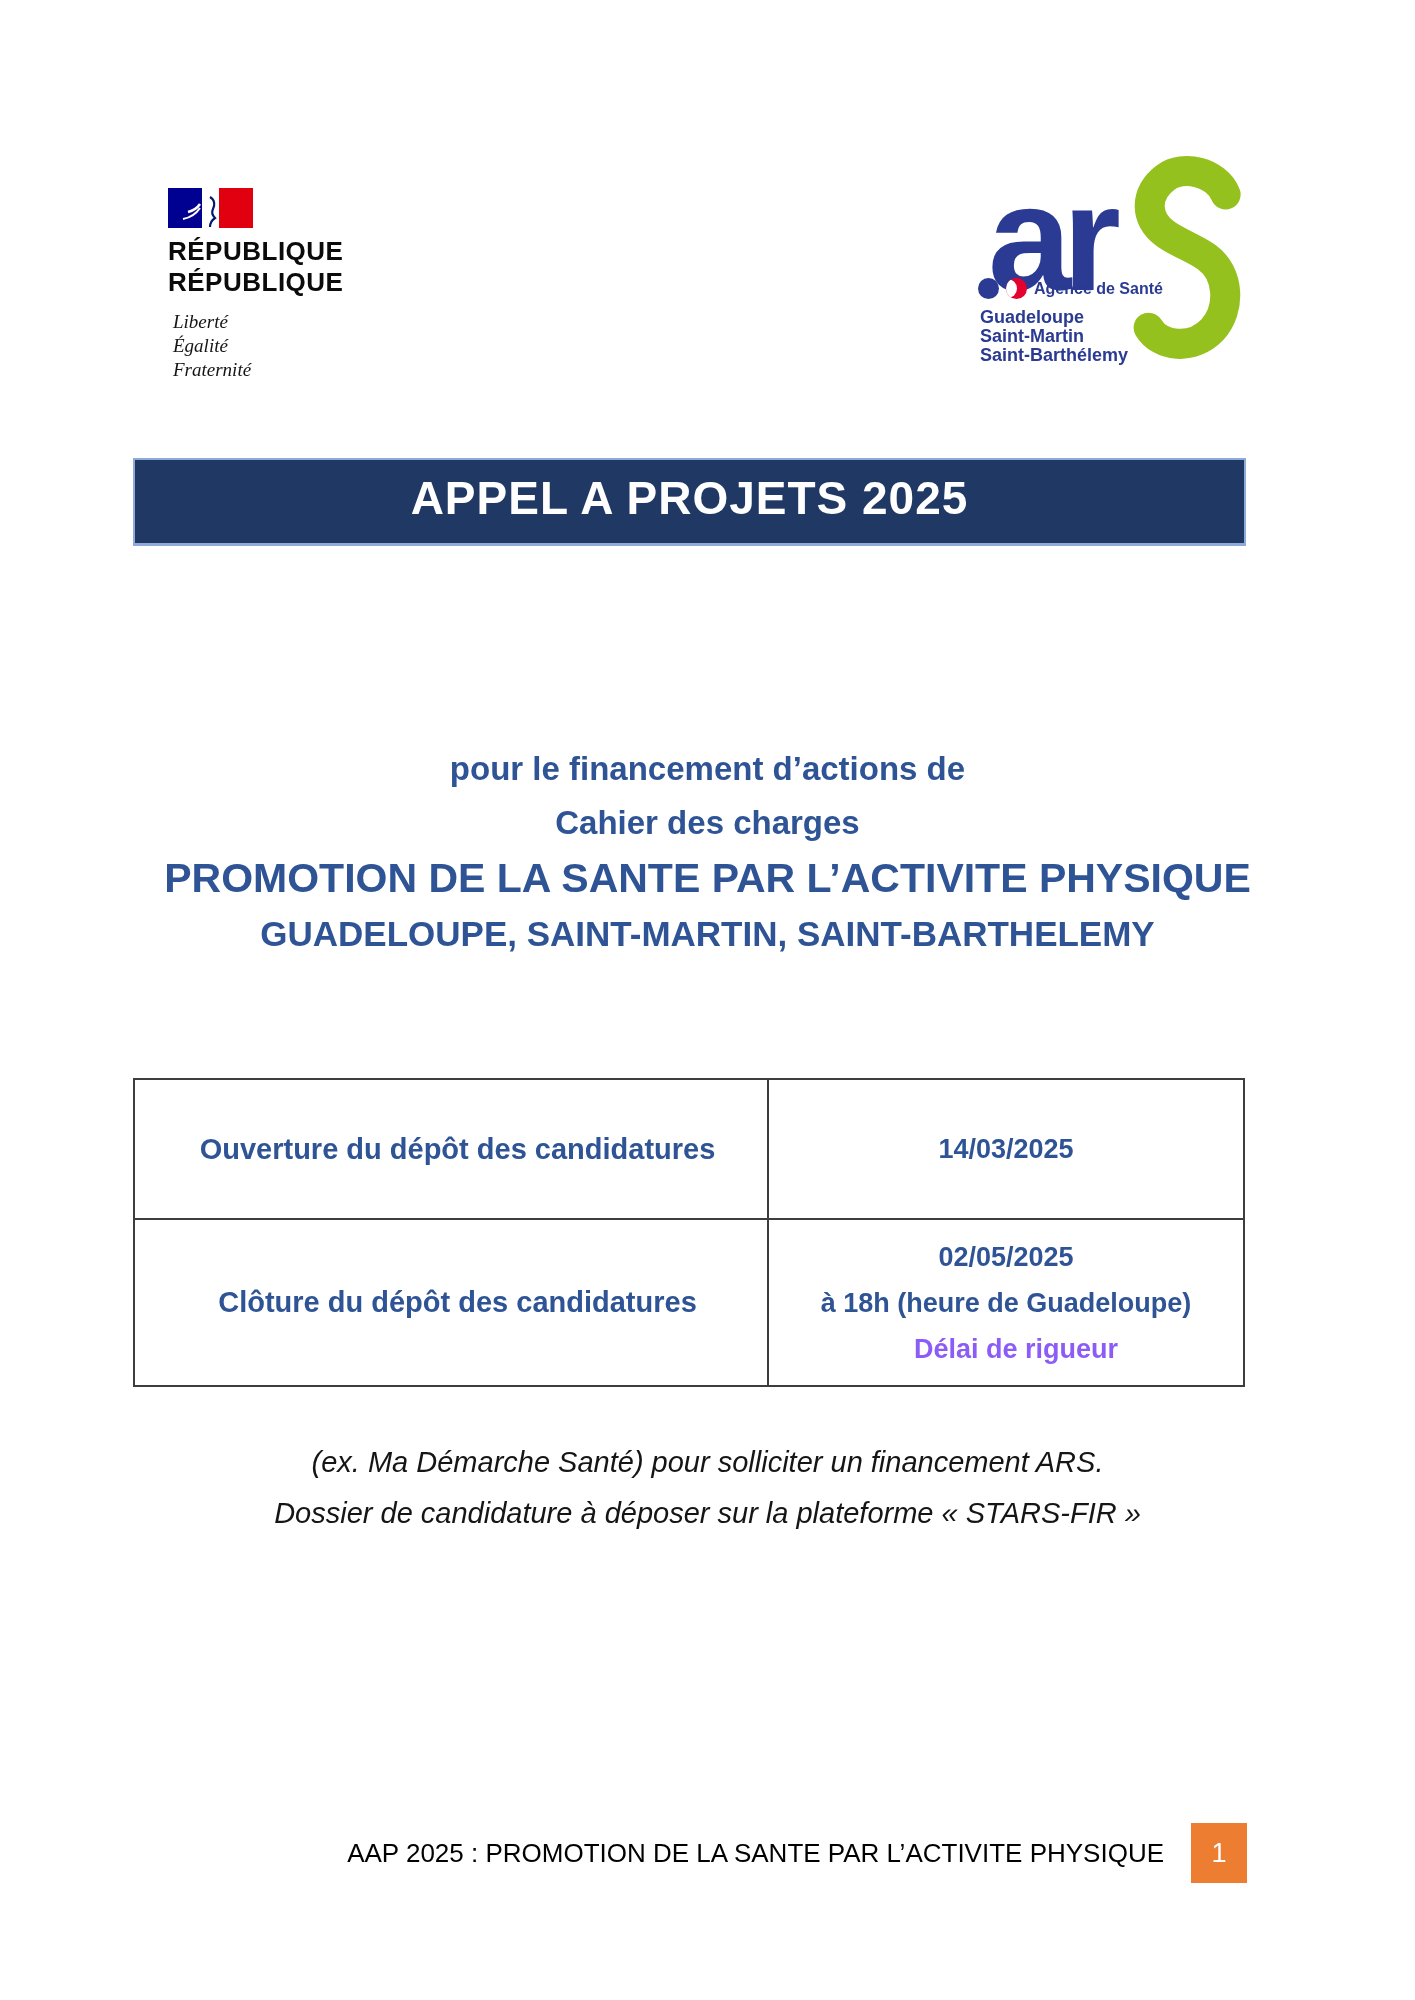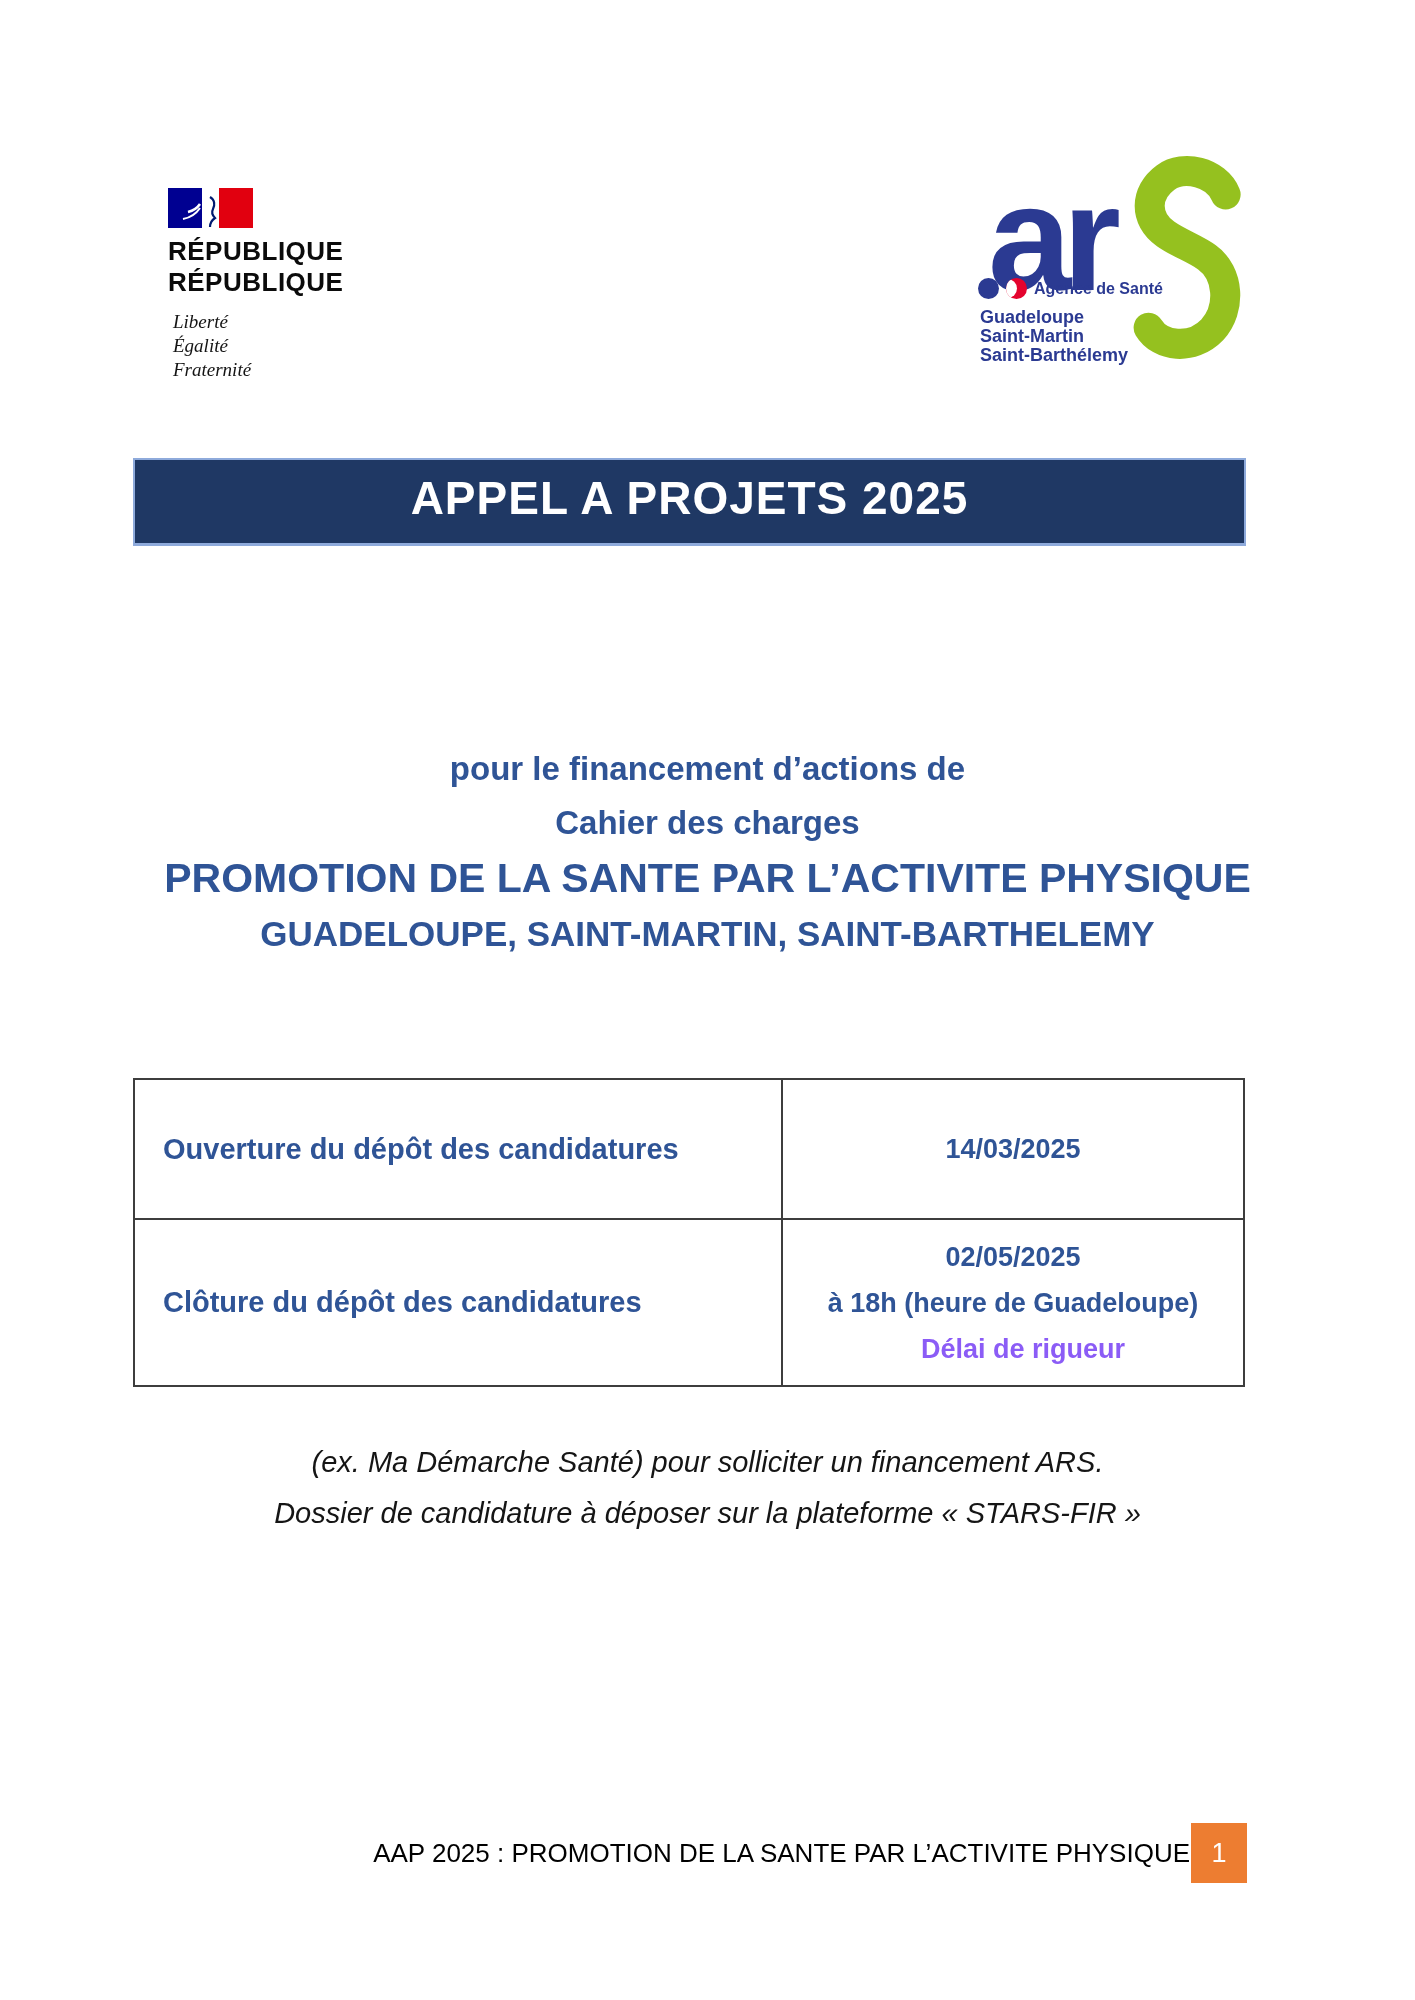--- a/index.html
+++ b/index.html
@@ -41,30 +41,30 @@
   .t1{font-size:33px;line-height:54px;}
   .t3{font-size:41px;line-height:57px;}
   .t4{font-size:35px;line-height:53px;}
 
   
   .dates-table{position:absolute;left:133px;top:1078px;width:1112px;border-collapse:collapse;
                color:#2F5496;font-weight:bold;}
   .dates-table td{border:2px solid #3d3d3d;}
   .row-opening{height:140px;}
   .row-closing{height:167px;}
-  .label-cell{width:617px;padding-left:28px;font-size:29px;text-align:left;vertical-align:middle;}
+  .label-cell{width:617px;padding-left:14px;font-size:29px;text-align:center;vertical-align:middle;}
   .value-cell{text-align:center;font-size:27px;line-height:46px;vertical-align:middle;margin-left:37px;}
   .deadline{color:#8b5cf6;padding-left:20px;}
 
   
   .note{position:absolute;left:70px;top:1437px;width:1275px;text-align:center;
         font-style:italic;font-size:29px;line-height:51px;color:#151515;}
 
   
-  .footer{position:absolute;top:1823px;right:168px;height:60px;display:flex;align-items:center;gap:1px;}
+  .footer{position:absolute;top:1823px;right:168px;height:60px;display:flex;align-items:center;gap:27px;}
   .footer-text{font-size:26px;color:#000000;white-space:nowrap;}
   .page-badge{width:56px;height:60px;background:#ED7D31;color:#ffffff;font-size:27px;
               display:flex;align-items:center;justify-content:center;}
 </style>
 </head>
 <body>
 
 <div class="page">
 
   <div class="rf-logo">

